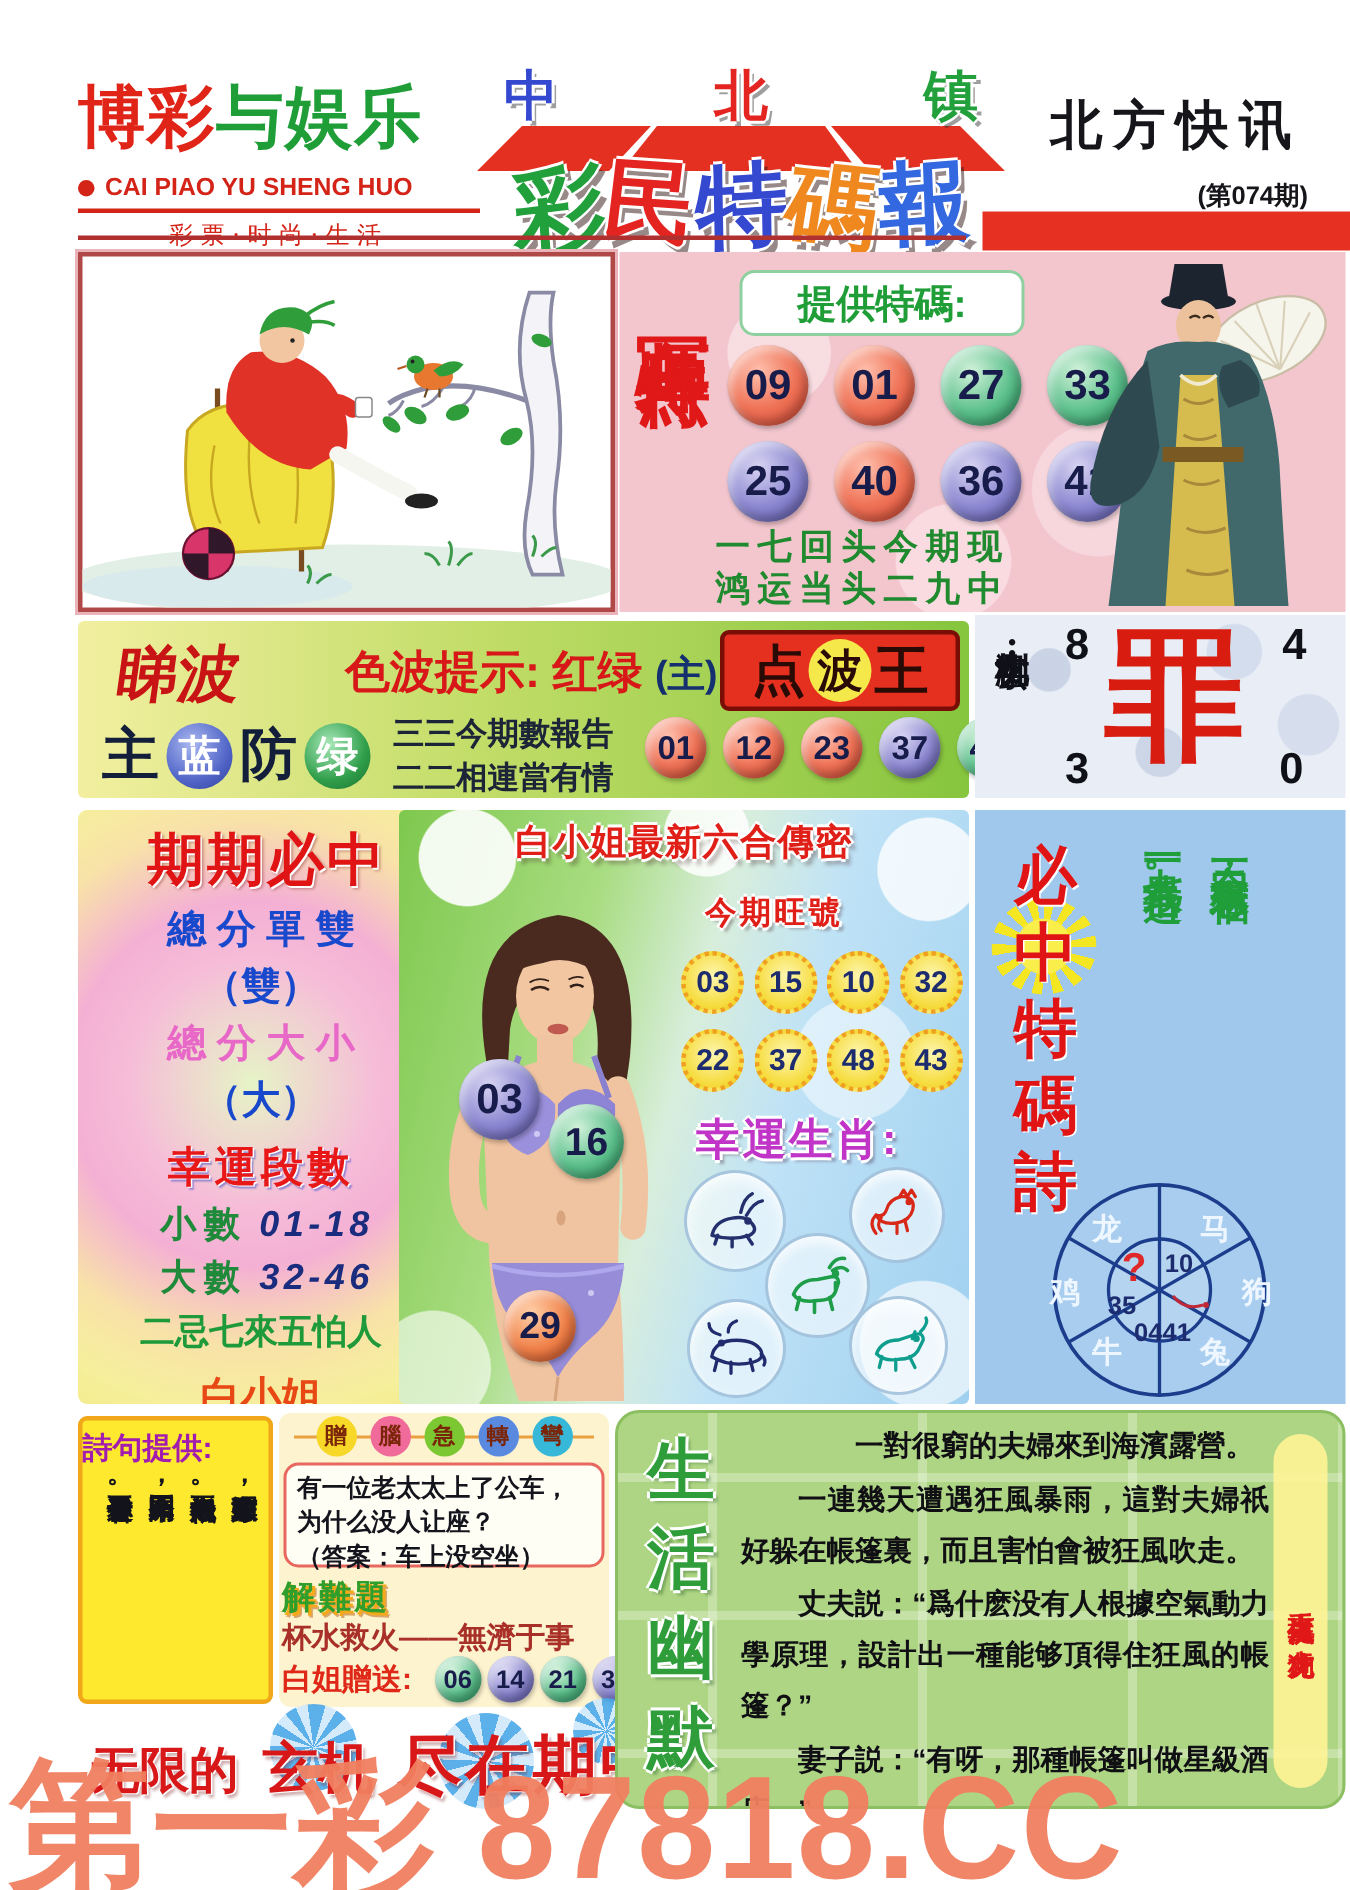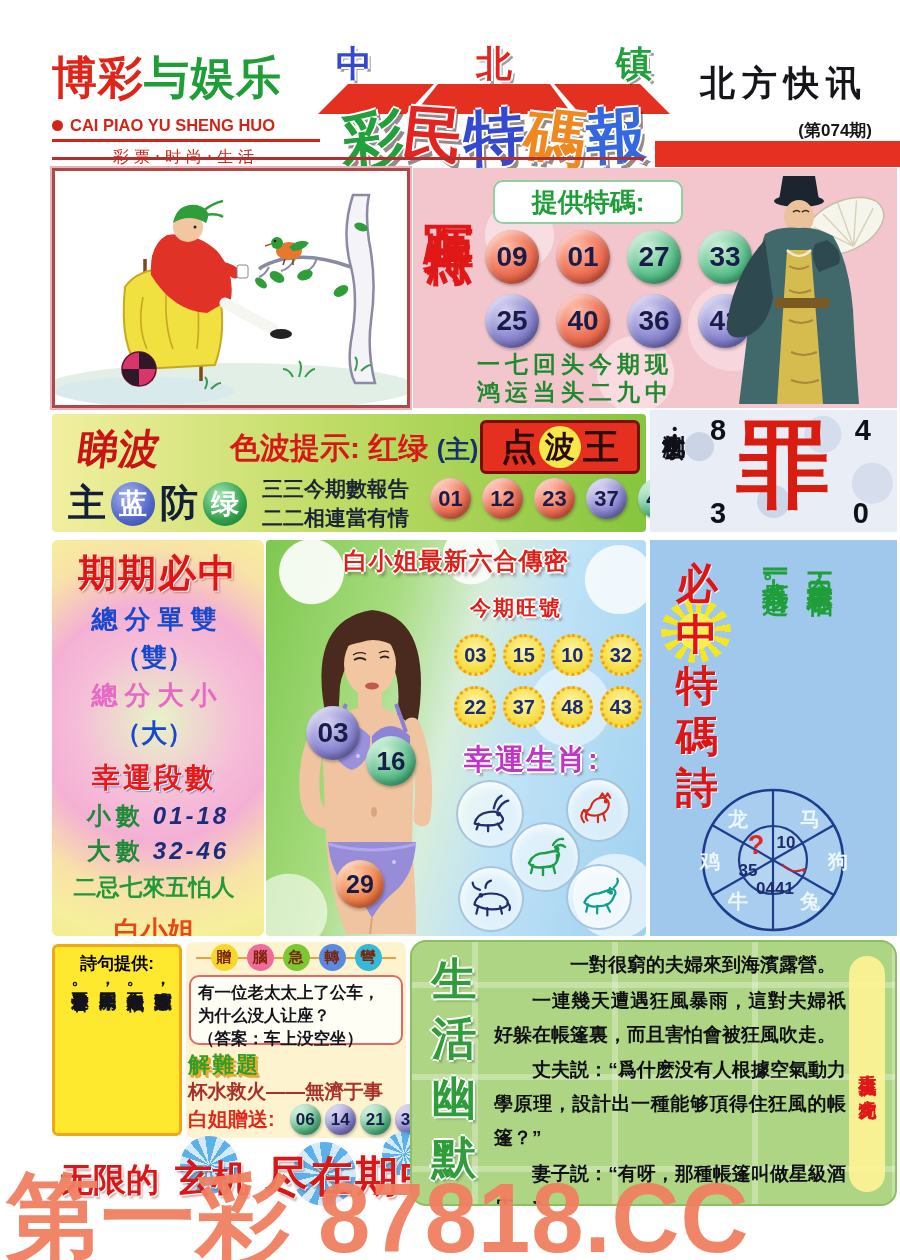--- a/index.html
+++ b/index.html
@@ -85,21 +85,21 @@
       radial-gradient(circle at 50% 75%,rgba(175,190,215,.5) 0 16px,transparent 17px),
       radial-gradient(circle at 90% 60%,rgba(195,205,228,.5) 0 20px,transparent 21px);}
   .xz-label{left:12px;top:6px;height:112px;font-size:23px;font-weight:bold;color:#101018;font-family:"DejaVu Serif",serif;line-height:1.1;}
   .xz-char{left:86px;top:-2px;font-size:94px;font-weight:900;color:#d81c10;font-family:"DejaVu Serif",serif;line-height:1.2;}
   .xz-num{font-size:29px;font-weight:bold;color:#101018;}
   #xz-tl{left:60px;top:4px;} #xz-tr{right:26px;top:4px;}
   #xz-bl{left:60px;bottom:2px;} #xz-br{right:28px;bottom:2px;}
 
   
   #qiqi{left:52px;top:540px;width:212px;height:396px;border-radius:6px;overflow:hidden;
-    background:radial-gradient(circle at 50% 46%,#e6f4c6 0%,#f6bcd8 34%,#f4b0d4 50%,#f8e2a8 72%,#f6ef9c 90%,#f3ec8e 100%);}
+    background:radial-gradient(circle at 50% 46%,#e6f4c6 0%,#f6bcd8 34%,#f4b0d4 50%,#f8e2a8 72%,#f6ef9c 90%,#f3ec8e 100%);padding-left:20px;}
   .qq-title{text-align:center;margin-top:8px;font-size:38px;font-weight:900;color:#e01414;letter-spacing:2px;
     text-shadow:1px 1px 0 #fff,2px 2px 2px rgba(120,20,20,.4);}
   .brow{text-align:center;font-weight:900;margin-top:3px;white-space:nowrap;}
   .brow .bl{margin-right:8px;}
   .brow.sp{letter-spacing:7px;padding-left:7px;}
   .brow.blue{color:#1848cc;font-size:26px;}
   .brow.pink{color:#e868c8;font-size:26px;}
   .brow.redh{color:#e81818;font-size:28px;letter-spacing:3px;margin-top:8px;text-shadow:1px 1px 0 #fff,2px 2px 1px rgba(40,60,200,.45);}
   .brow.kv{font-size:24px;}
   .brow.kv .bl{color:#1f8a3a;letter-spacing:5px;}
@@ -147,21 +147,21 @@
   .bmtx{position:relative;font-size:42px;font-weight:900;color:#e01414;text-shadow:1px 1px 0 #fff;z-index:2;}
   .starbg{position:absolute;left:-6px;top:-8px;width:70px;height:64px;border-radius:50%;z-index:1;
     background:radial-gradient(circle,#f9ee4a 0 38%,transparent 40%),
       repeating-conic-gradient(#f5e622 0deg 13deg,rgba(0,0,0,0) 13deg 26deg);}
   .bm-poem{left:96px;top:16px;height:286px;font-size:26px;font-weight:900;color:#1f9e3a;letter-spacing:2px;line-height:1.18;}
   .bm-poem .vcol{margin-left:14px;}
   #wheel{left:22px;top:244px;}
 
   
   #shiju{left:52px;top:944px;width:130px;height:192px;background:#ffe92e;border:3px solid #f0a818;border-radius:6px;box-sizing:border-box;}
-  .sj-title{text-align:center;margin-top:5px;font-size:17px;font-weight:900;color:#000000;}
+  .sj-title{margin-top:5px;font-size:20px;font-weight:900;color:#a21caf;}
   .sj-poem{writing-mode:vertical-rl;text-orientation:upright;height:152px;margin:4px auto 0;width:112px;
     font-size:17.5px;font-weight:900;color:#14141c;line-height:1.18;}
   .sj-poem .vcol{margin-left:7px;}
 
   #naojin{left:186px;top:942px;width:220px;height:196px;background:#fdf3cf;border-radius:8px;overflow:visible;}
   .nj-badges{left:0;top:2px;width:100%;display:flex;justify-content:center;gap:9px;align-items:center;}
   .nj-badges::before{content:"";position:absolute;left:10px;right:10px;top:13px;height:2px;background:#e8a040;z-index:0;}
   .nj-badges .ch{position:relative;z-index:1;width:27px;height:27px;border-radius:50%;display:flex;align-items:center;justify-content:center;
     font-size:15px;font-weight:900;color:#7a2408;}
   .nj-badges .ch.yellow{background:#f7d829;} .nj-badges .ch.pink{background:#f06a9a;}

